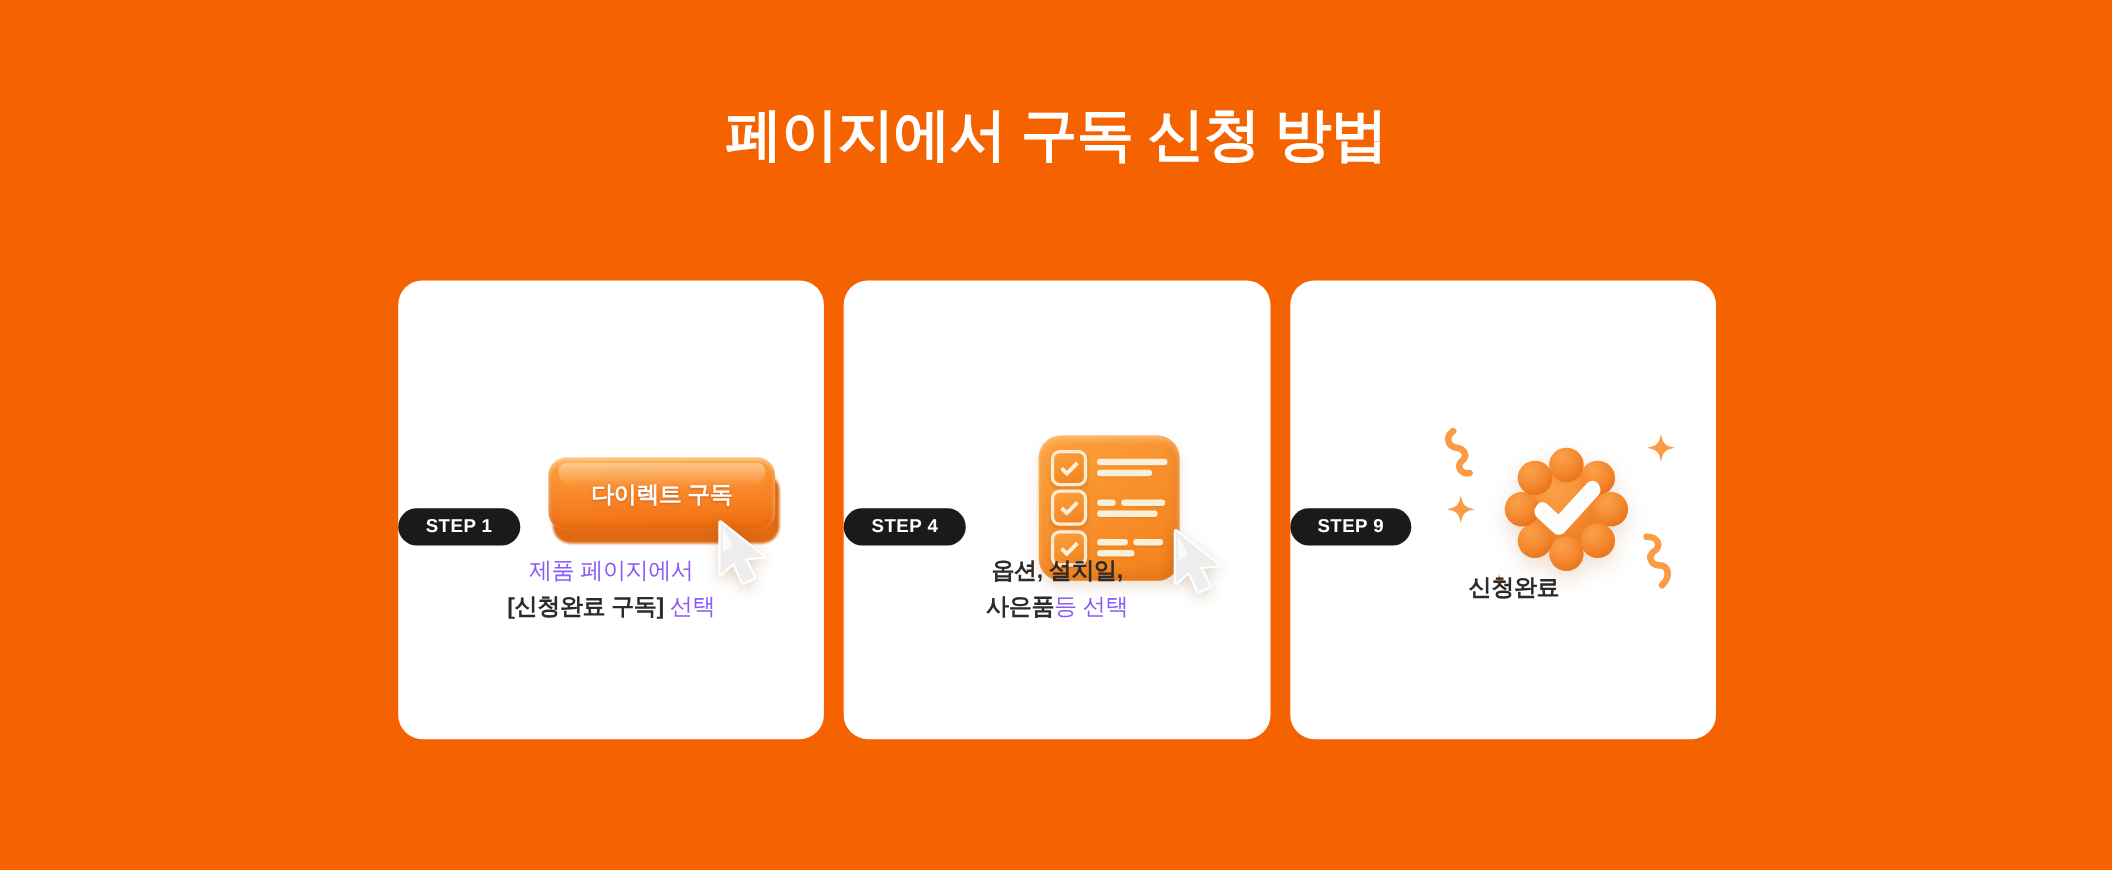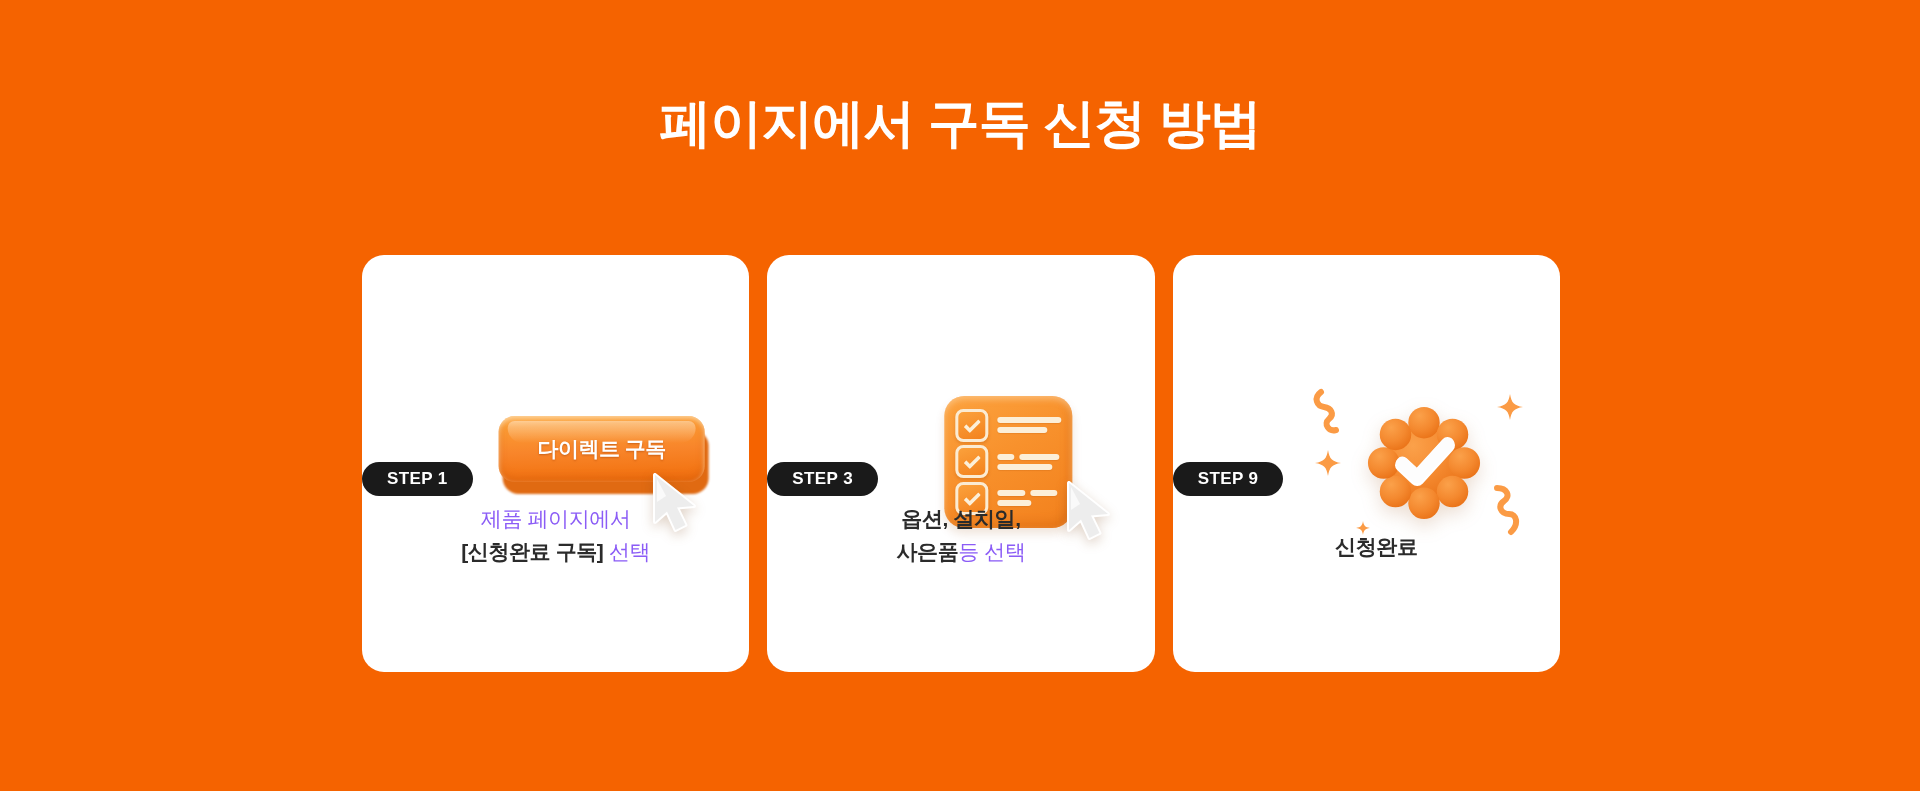--- a/index.html
+++ b/index.html
@@ -203,21 +203,21 @@
     font-size:21px;
     line-height:1.55;
     letter-spacing:-0.4px;
     position:absolute;
     left:0; right:0;
     top:248px;
   }
   .caption .ln { display:block; white-space:nowrap; }
   .caption .b { font-weight:700; color:#2B2B2B; }
   .caption .r { font-weight:400; color:#8b5cf6; }
-  .caption.single { top:276px;margin-left:20px; }
+  .caption.single { top:264px;margin-left:20px; }
 </style>
 </head>
 <body>
 
 <div class="page-title">페이지에서 구독 신청 방법</div>
 
 <div class="cards">
 
   <div class="card">
     <div class="step-badge">STEP 1</div>
@@ -240,21 +240,21 @@
       <span class="ln">
         <span class="r">제품 페이지에서</span>
       </span>
       <span class="ln">
         <span class="b">[신청완료 구독]</span><span class="r"> 선택</span>
       </span>
     </div>
   </div>
 
   <div class="card">
-    <div class="step-badge">STEP 3</div>
+    <div class="step-badge">STEP 4</div>
 
     <div class="art">
       <div class="checklist">
 
         <div class="cl-row">
           <div class="cl-box">
             <div class="cl-check"></div>
           </div>
           <div class="cl-lines">
             <div class="cl-line" style="width:100%"></div>

